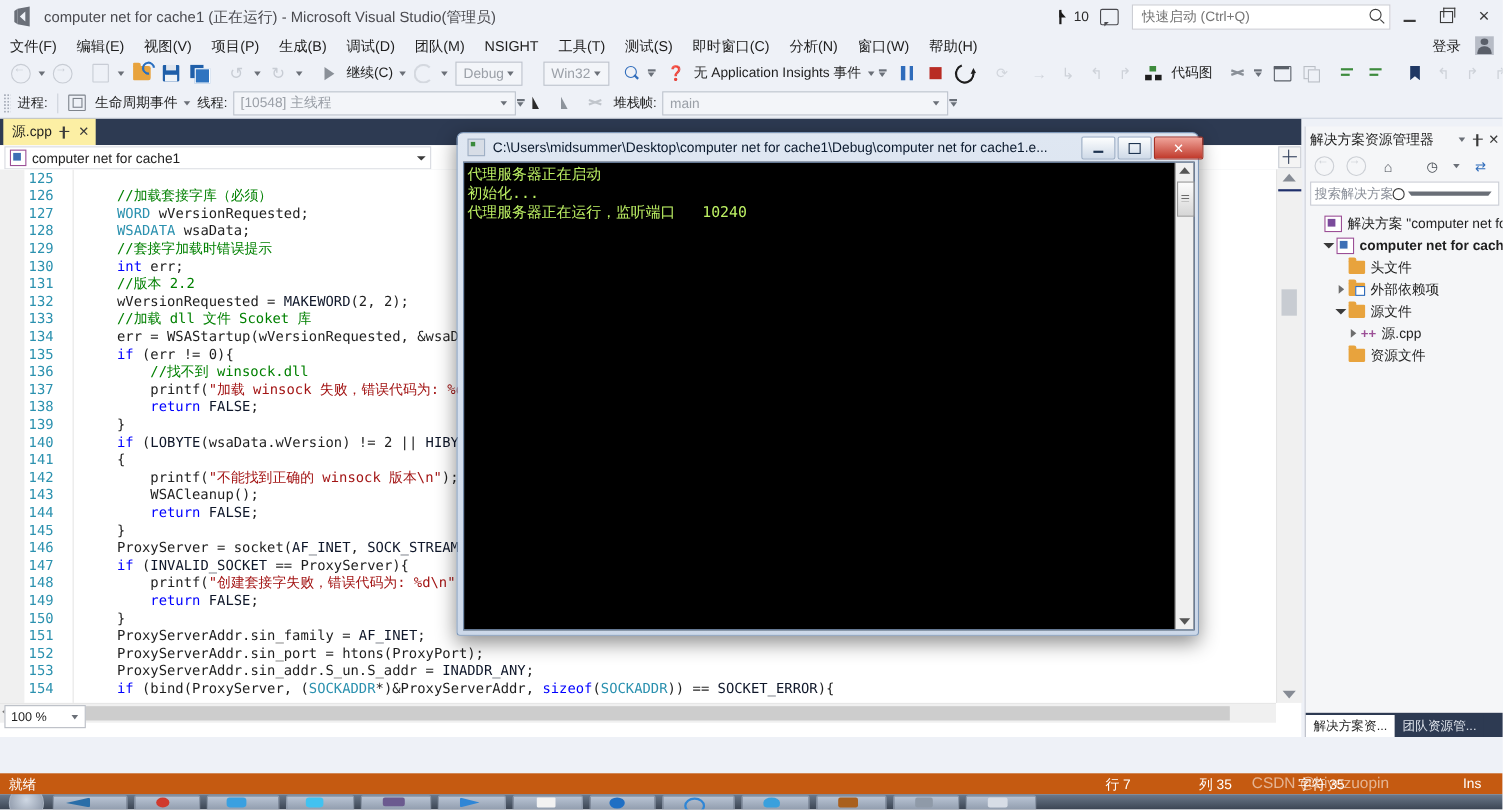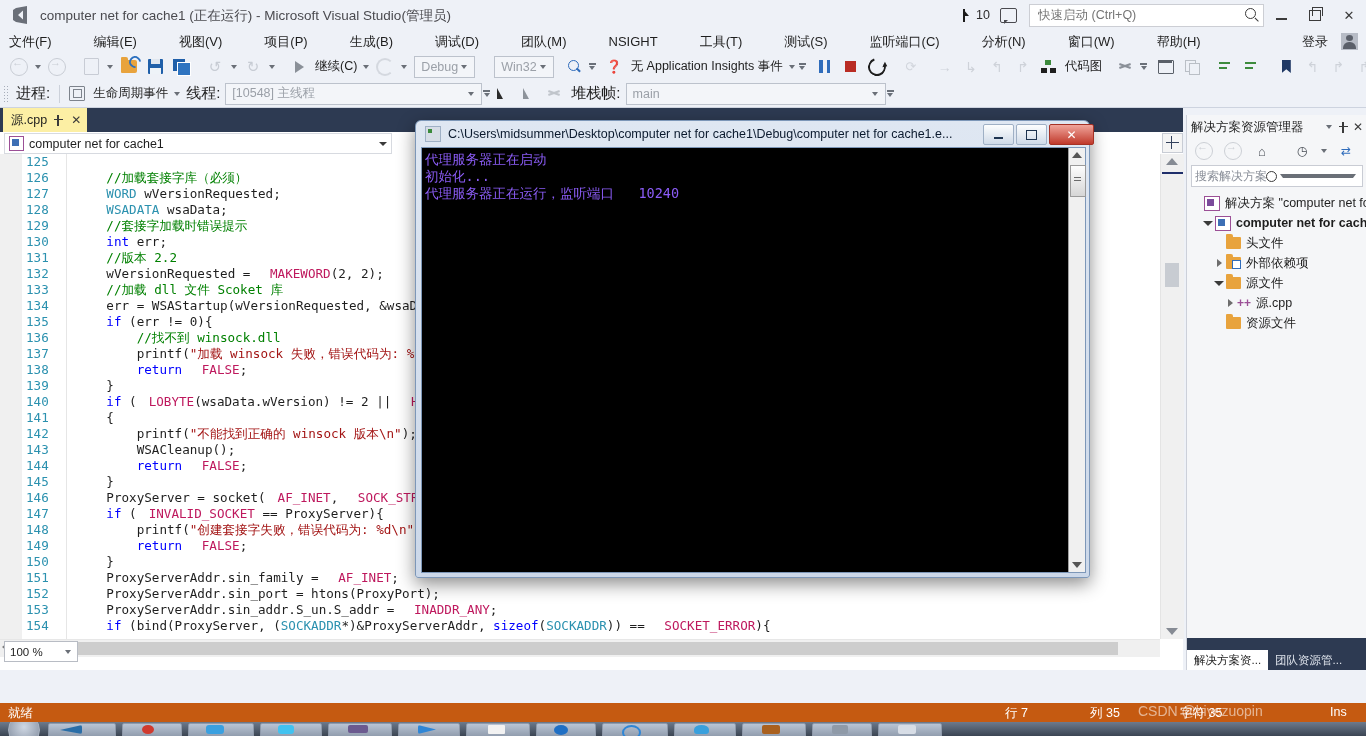--- a/index.html
+++ b/index.html
@@ -26,21 +26,21 @@
   .qsearch input{border:0;outline:0;background:transparent;font-size:12.5px;color:#919191;
     font-family:"Liberation Sans",sans-serif;width:196px;margin-left:6px;}
   .mag{position:absolute;right:7px;top:3px;width:9px;height:9px;border:1.4px solid #3a3a3a;border-radius:50%;}
   .mag:after{content:"";position:absolute;right:-4px;bottom:-3px;width:5px;height:1.4px;background:#3a3a3a;transform:rotate(45deg);}
   .wbtn{width:34px;height:30px;display:flex;align-items:center;justify-content:center;color:#3b3b3b;font-size:13px;}
   .wbtn .min{width:11px;height:1.7px;background:#3b3b3b;margin-top:8px;}
   .wbtn .maxsq{width:10px;height:9px;border:1.4px solid #3b3b3b;position:relative;}
   .wbtn .maxsq:before{content:"";position:absolute;left:2px;top:-4px;width:9px;height:8px;border:1.4px solid #3b3b3b;border-bottom:none;}
 
   
-  .menubar{position:absolute;left:0;top:30px;width:1366px;height:23px;display:flex;align-items:center;gap:24px;}
+  .menubar{position:absolute;left:0;top:30px;width:1366px;height:23px;display:flex;align-items:center;}
   .menu-item{padding:2px 9px;font-size:13px;color:#1e1e1e;white-space:nowrap;cursor:default;}
   .signin{position:absolute;right:38px;top:3px;font-size:13px;color:#1e1e1e;}
   .acct{position:absolute;right:8px;top:3px;width:17px;height:17px;background:#b7bcc6;}
   .acct:before{content:"";position:absolute;left:5px;top:2px;width:7px;height:6px;border-radius:50%;background:#5a5f69;}
   .acct:after{content:"";position:absolute;left:2px;top:9px;width:13px;height:7px;border-radius:6px 6px 0 0;background:#5a5f69;}
 
   
   .toolbar{position:absolute;left:0;width:1366px;height:27px;background:#eef1f7;display:flex;align-items:center;}
   .toolbar.r1{top:53px;}
   .toolbar.r2{top:80px;border-bottom:1px solid #cdd3df;}
@@ -50,21 +50,21 @@
   .tsep{width:1px;height:18px;background:#ccd1da;margin:0 4px;}
   .tbtn{height:22px;min-width:22px;display:flex;align-items:center;justify-content:center;padding:0 2px;color:#4a4f57;}
   .tbtn.dis{opacity:.45;}
   .tlabel{font-size:12.5px;color:#1e1e1e;padding:0 3px;white-space:nowrap;}
   .caret{width:0;height:0;border-left:3.5px solid transparent;border-right:3.5px solid transparent;border-top:4px solid #4a4f57;margin:0 3px;}
   .caret.sm{border-top-color:#6a6f77;}
   .combo{height:20px;border:1px solid #bcc2cc;background:#f3f5f9;display:flex;align-items:center;
     justify-content:space-between;padding:0 4px 0 6px;font-size:12.5px;color:#9ba0a8;}
   .combo.active{background:#fff;border-color:#6f7580;color:#1e1e1e;}
   .combo .cv{white-space:nowrap;overflow:hidden;}
-  .lbl{font-size:15px;color:#1e1e1e;margin:0 5px 0 3px;white-space:nowrap;}
+  .lbl{font-size:12px;color:#1e1e1e;margin:0 5px 0 3px;white-space:nowrap;}
 
   
   .arr-l,.arr-r{width:16px;height:16px;border:1.6px solid #9aa0aa;border-radius:50%;position:relative;}
   .arr-l:after{content:"←";position:absolute;left:1px;top:-3px;font-size:11px;color:#9aa0aa;}
   .arr-r:after{content:"→";position:absolute;left:1px;top:-3px;font-size:11px;color:#9aa0aa;}
   .i-save{width:15px;height:15px;background:#1f5fa9;position:relative;border-radius:1px;}
   .i-save:before{content:"";position:absolute;left:3px;top:0;width:9px;height:5px;background:#dfe6ef;}
   .i-save:after{content:"";position:absolute;left:2px;bottom:0;width:11px;height:6px;background:#eef3f8;}
   .i-saveall{width:16px;height:15px;position:relative;}
   .i-saveall:before{content:"";position:absolute;left:0;top:0;width:12px;height:12px;background:#1f5fa9;}
@@ -129,21 +129,21 @@
   .navcaret{width:0;height:0;border-left:4px solid transparent;border-right:4px solid transparent;border-top:4px solid #3a3a3a;}
 
   .code-area{position:absolute;left:0;top:154px;width:1160px;height:485px;background:#fff;overflow:hidden;}
   .gutter-bg{position:absolute;left:0;top:0;width:21px;height:485px;background:#f0f0f0;border-right:1px solid #f0f0f0;}
   .indicator{position:absolute;left:66px;top:0;width:1px;height:485px;background:#e6e6e6;}
   .code-lines{position:absolute;left:0;top:0;font-family:"DejaVu Sans Mono","Liberation Mono",monospace;font-size:12.6px;}
   .cline{height:16px;line-height:16px;white-space:pre;position:relative;}
   .lnum{position:absolute;left:26px;width:30px;color:#2b91af;font-family:"DejaVu Sans Mono",monospace;font-size:12.6px;}
   .ctext{position:absolute;left:76px;white-space:pre;}
   .k{color:#0000ff;} .t{color:#2b91af;} .c{color:#008000;} .s{color:#a31515;}
-  .m{color:#be185d;margin-left:12px;} .p{color:#1e1e1e;margin-top:37px;}
+  .m{color:#0f172a;} .p{color:#1e1e1e;margin-top:37px;}
 
   .hscroll{position:absolute;left:0;top:639px;width:1160px;height:17px;background:#f0f0f0;border-top:1px solid #e7e7e7;display:flex;align-items:center;}
   .hscroll .thumb{position:absolute;left:18px;top:2px;width:1100px;height:13px;background:#cdcdcd;}
   .hsl{position:absolute;left:2px;top:3px;width:0;height:0;border-right:5px solid #7a7a7a;border-top:4px solid transparent;border-bottom:4px solid transparent;}
   .zoomsel{position:absolute;left:4px;top:641px;width:64px;height:19px;background:#fff;border:1px solid #b8bcc4;
     display:flex;align-items:center;justify-content:space-between;padding:0 3px 0 5px;font-size:11.5px;color:#1e1e1e;z-index:5;}
 
   .vscroll{position:absolute;left:1160px;top:154px;width:23px;height:485px;background:#f0f0f0;border-left:1px solid #e4e4e4;}
   .vsplit{position:absolute;left:1162px;top:133px;width:19px;height:18px;background:#f4f4f4;border:1px solid #c8ccd4;}
   .vsplit:before{content:"";position:absolute;left:3px;top:8px;width:13px;height:1.4px;background:#33415c;}
@@ -163,21 +163,21 @@
   .con-titletext{margin-left:7px;font-size:12.5px;color:#0b1a2e;white-space:nowrap;overflow:hidden;
     text-overflow:ellipsis;max-width:580px;}
   .con-wbtns{position:absolute;right:4px;top:3px;display:flex;gap:2px;}
   .cwb{width:29px;height:19px;border:1px solid #9fb0c5;border-radius:2px;
     background:linear-gradient(#fdfefe,#cfdae8);display:flex;align-items:center;justify-content:center;}
   .cwb.close{width:43px;background:linear-gradient(#f0a59b,#c0392b);border-color:#a53124;color:#fff;font-size:12px;font-weight:bold;}
   .cwb .m2{width:9px;height:2px;background:#1e3450;margin-top:6px;}
   .cwb .s2{width:9px;height:8px;border:1.5px solid #1e3450;}
   .con-body{position:absolute;left:5px;top:26px;width:663px;height:424px;background:#000;border:1px solid #7d97b8;}
   .con-text{position:absolute;left:3px;top:3px;font-family:"DejaVu Sans Mono","Liberation Mono",monospace;
-    font-size:13.5px;line-height:17px;color:#8b5cf6;white-space:pre;}
+    font-size:13.5px;line-height:17px;color:#bef264;white-space:pre;}
   .con-sb{position:absolute;right:0;top:0;width:16px;height:100%;background:#f0f0f0;border-left:1px solid #a0a0a0;}
   .con-sb .up{position:absolute;left:3px;top:4px;width:0;height:0;border-left:5px solid transparent;border-right:5px solid transparent;border-bottom:6px solid #555;}
   .con-sb .dn{position:absolute;left:3px;bottom:4px;width:0;height:0;border-left:5px solid transparent;border-right:5px solid transparent;border-top:6px solid #555;}
   .con-sb .th{position:absolute;left:1px;top:17px;width:14px;height:30px;background:linear-gradient(#fdfdfd,#d6d6d6);border:1px solid #9a9a9a;}
   .con-sb .th:after{content:"";position:absolute;left:3px;top:11px;width:7px;height:6px;
     background:repeating-linear-gradient(#6b6b6b 0 1px,transparent 1px 3px);}
 
   
   .solexp{position:absolute;left:1186px;top:115px;width:180px;height:555px;background:#f5f6f8;border-left:1px solid #ccd0d9;}
   .se-head{height:24px;display:flex;align-items:center;padding:0 4px;gap:4px;}
@@ -193,21 +193,21 @@
   .ico-sln{width:14px;height:13px;border:1.3px solid #9b4f96;background:#fff;position:relative;flex:none;}
   .ico-sln:after{content:"";position:absolute;left:2px;top:2px;width:7px;height:7px;background:#7b4b9b;}
   .ico-prj{width:14px;height:13px;border:1.3px solid #9b4f96;background:#fff;position:relative;flex:none;}
   .ico-prj:after{content:"";position:absolute;left:2px;top:2px;width:7px;height:7px;background:#3d6fb5;}
   .ico-fold{width:15px;height:12px;background:#e8a33d;position:relative;flex:none;border-radius:1px;}
   .ico-fold:before{content:"";position:absolute;left:0;top:-3px;width:7px;height:4px;background:#e8a33d;border-radius:1px 2px 0 0;}
   .ico-fold.ext:after{content:"";position:absolute;right:0;bottom:0;width:7px;height:7px;background:#fff;border:1.3px solid #2f6cbb;}
   .ico-cpp{width:14px;flex:none;color:#9b4f96;font-weight:bold;font-size:12px;text-align:center;line-height:12px;}
   .tlab{margin-left:5px;overflow:hidden;text-overflow:clip;}
   .tlab.bold{font-weight:bold;}
-  .se-tabs{position:absolute;left:0;bottom:0;width:180px;height:32px;display:flex;align-items:flex-end;background:#2d3a52;}
+  .se-tabs{position:absolute;left:0;bottom:0;width:180px;height:22px;display:flex;align-items:flex-end;background:#2d3a52;}
   .se-tab{height:20px;padding:0 7px;display:flex;align-items:center;font-size:11.5px;}
   .se-tab.sel{background:#fff;color:#1e1e1e;}
   .se-tab.un{background:#2d3a52;color:#dfe4ec;}
 
   
   .bottom-tabs{position:absolute;left:0;top:670px;width:1186px;height:26px;background:#2d3a52;display:flex;align-items:center;}
   .btab{height:22px;padding:0 9px;display:flex;align-items:center;font-size:12.5px;color:#e6eaf1;}
   .btab.sel{background:#fff;color:#1e1e1e;}
 
   
@@ -266,21 +266,21 @@
     <div class="menu-item">文件(F)</div>
     <div class="menu-item">编辑(E)</div>
     <div class="menu-item">视图(V)</div>
     <div class="menu-item">项目(P)</div>
     <div class="menu-item">生成(B)</div>
     <div class="menu-item">调试(D)</div>
     <div class="menu-item">团队(M)</div>
     <div class="menu-item">NSIGHT</div>
     <div class="menu-item">工具(T)</div>
     <div class="menu-item">测试(S)</div>
-    <div class="menu-item">监听端口(C)</div>
+    <div class="menu-item">即时窗口(C)</div>
     <div class="menu-item">分析(N)</div>
     <div class="menu-item">窗口(W)</div>
     <div class="menu-item">帮助(H)</div>
     <div class="signin">登录</div>
     <div class="acct"></div>
   </div>
 
   <div class="toolbar r1">
     <div class="grip"></div>
     <div class="tbtn dis">

